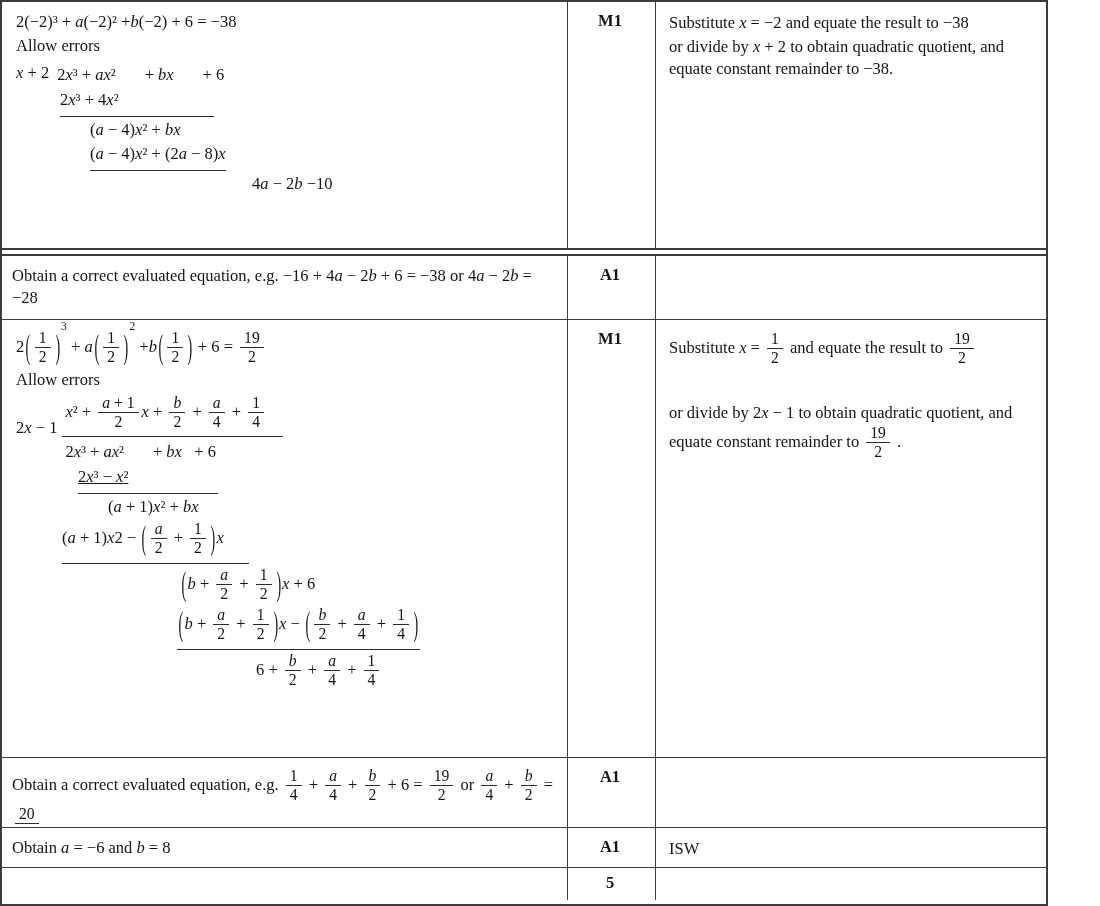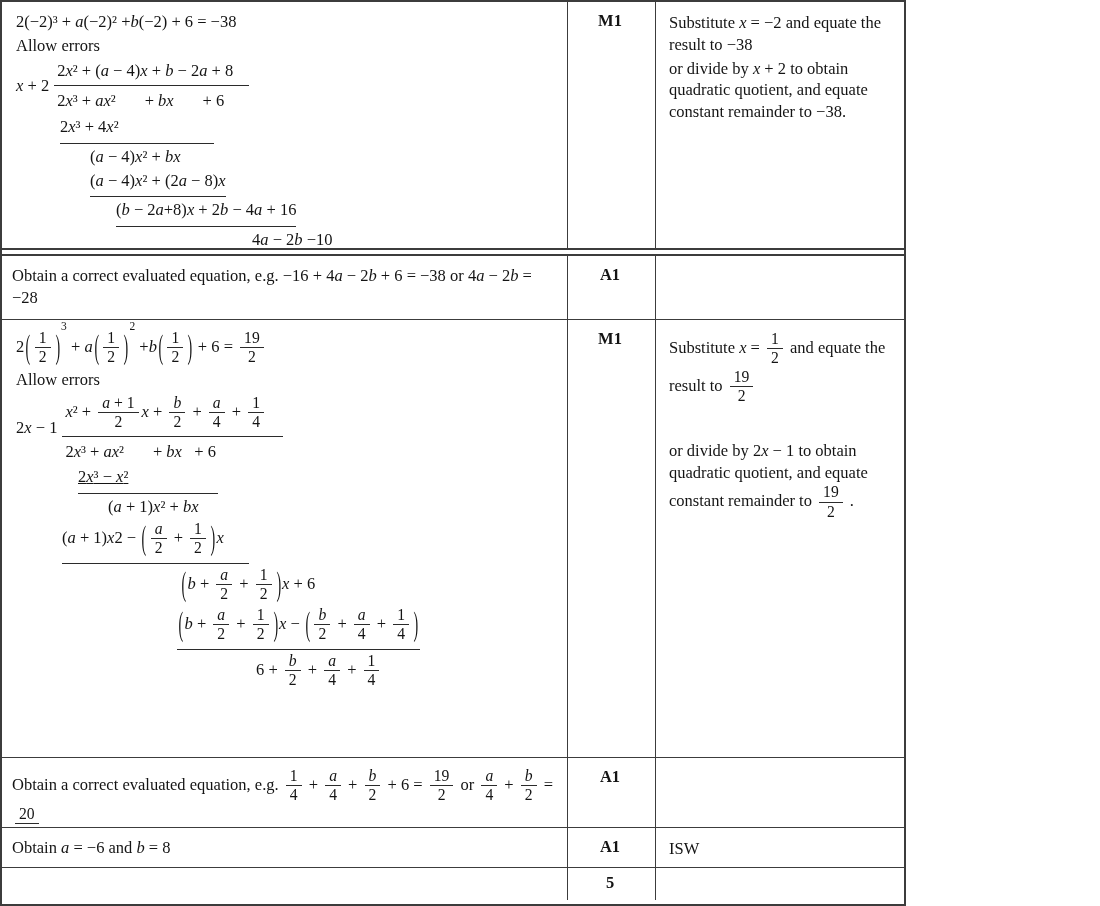--- a/index.html
+++ b/index.html
@@ -3,21 +3,21 @@
 <meta charset="utf-8">
 <style>
   * { box-sizing: border-box; margin: 0; padding: 0; }
   html, body { background: #ffffff; }
   body {
     width: 1100px; height: 906px;
     font-family: "Liberation Serif", "DejaVu Serif", serif;
     color: var(--text, #141414);
   }
   .page {
-    width: 906px; height: 906px;
+    width: 1048px; height: 906px;
     background: var(--bg, #ffffff);
     border: 2px solid var(--border, #3c3c3c);
     overflow: hidden;
   }
   .trow { display: grid; grid-template-columns: 566px 88px 1fr; }
   .trow { border-bottom: 1.5px solid var(--border, #3c3c3c); }
   .r1 { height: 246px; border-bottom: none; }
   .sep { height: 8px; border-top: 2px solid var(--border,#3c3c3c); border-bottom: 2px solid var(--border,#3c3c3c); }
   .r2 { height: 64px; }
   .r3 { height: 438px; }
@@ -63,28 +63,26 @@
 
 <div class="page">
 
   <div class="trow r1">
     <div class="cell c1">
         <div class="mline" style="margin-left: 4px;"><span class="li"><span class="mt">2(−2)³ + <i>a</i>(−2)² +<i>b</i>(−2) + 6 = −38</span></span></div>
         <div class="mline" style="margin-left: 4px;"><span class="li"><span class="rm">Allow errors</span></span></div>
         <div class="divblk" style="margin-left: 4px;">
           <span class="divisor mt"><span class="mt"><i>x</i> + 2</span></span>
           <span class="dvd">
-            <div class="dvd-top"><span class="mt">2<i>x</i>² + (<i>a</i> − 4)<i>x</i> + <i>b</i> − 2<i>a</i> + 8</span></div>
             <div class="dvd-bot"><span class="mt">2<i>x</i>³ + <i>ax</i>²&nbsp;&nbsp;&nbsp;&nbsp;&nbsp;&nbsp; + <i>bx</i>&nbsp;&nbsp;&nbsp;&nbsp;&nbsp;&nbsp; + 6</span></div>
           </span>
         </div>
         <div class="mline u" style="margin-left: 48px;"><span class="li" style="padding-right: 95px;"><span class="mt">2<i>x</i>³ + 4<i>x</i>²</span></span></div>
         <div class="mline" style="margin-left: 78px;"><span class="li"><span class="mt">(<i>a</i> − 4)<i>x</i>² + <i>bx</i></span></span></div>
         <div class="mline u" style="margin-left: 78px;"><span class="li"><span class="mt">(<i>a</i> − 4)<i>x</i>² + (2<i>a</i> − 8)<i>x</i></span></span></div>
-        <div class="mline u" style="margin-left: 104px;"><span class="li"><span class="mt">(<i>b</i> − 2<i>a</i>+8)<i>x</i> + 2<i>b</i> − 4<i>a</i> + 16</span></span></div>
         <div class="mline" style="margin-left: 240px;"><span class="li"><span class="mt">4<i>a</i> − 2<i>b</i> −10</span></span></div>
       </div>
     <div class="cell c2"><span>M1</span></div>
     <div class="cell c3">
         <div class="mline"><span class="li"><span class="rm">Substitute </span><span class="mt"><i>x</i></span><span class="rm"> = −2 and equate the result to −38</span></span></div>
         <div class="mline"><span class="li"><span class="rm">or divide by </span><span class="mt"><i>x</i></span><span class="rm"> + 2 to obtain quadratic quotient, and equate constant remainder to −38.</span></span></div>
       </div>
   </div>
 
   <div class="sep"></div>

